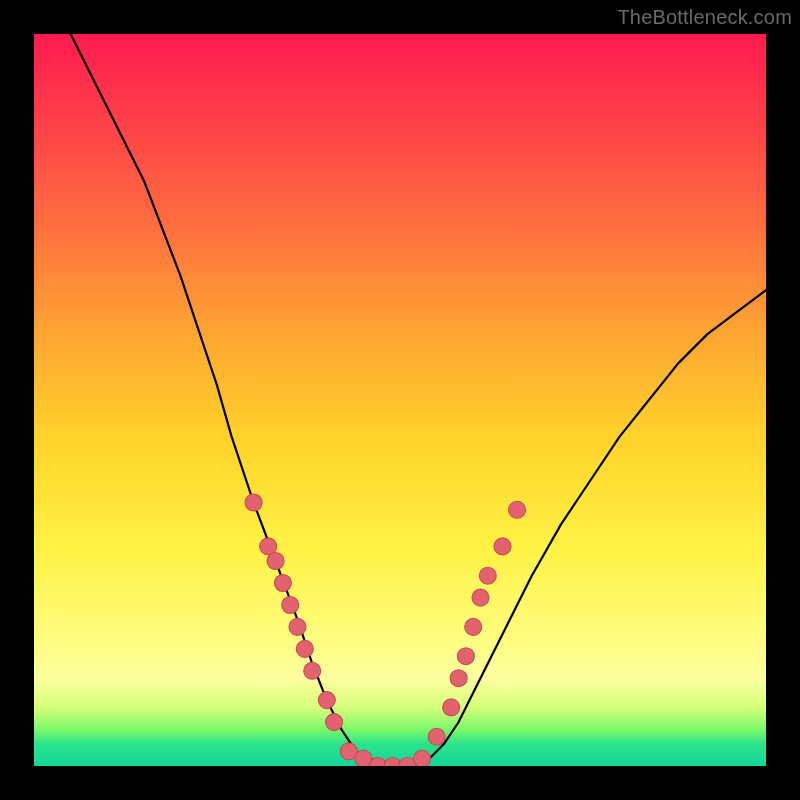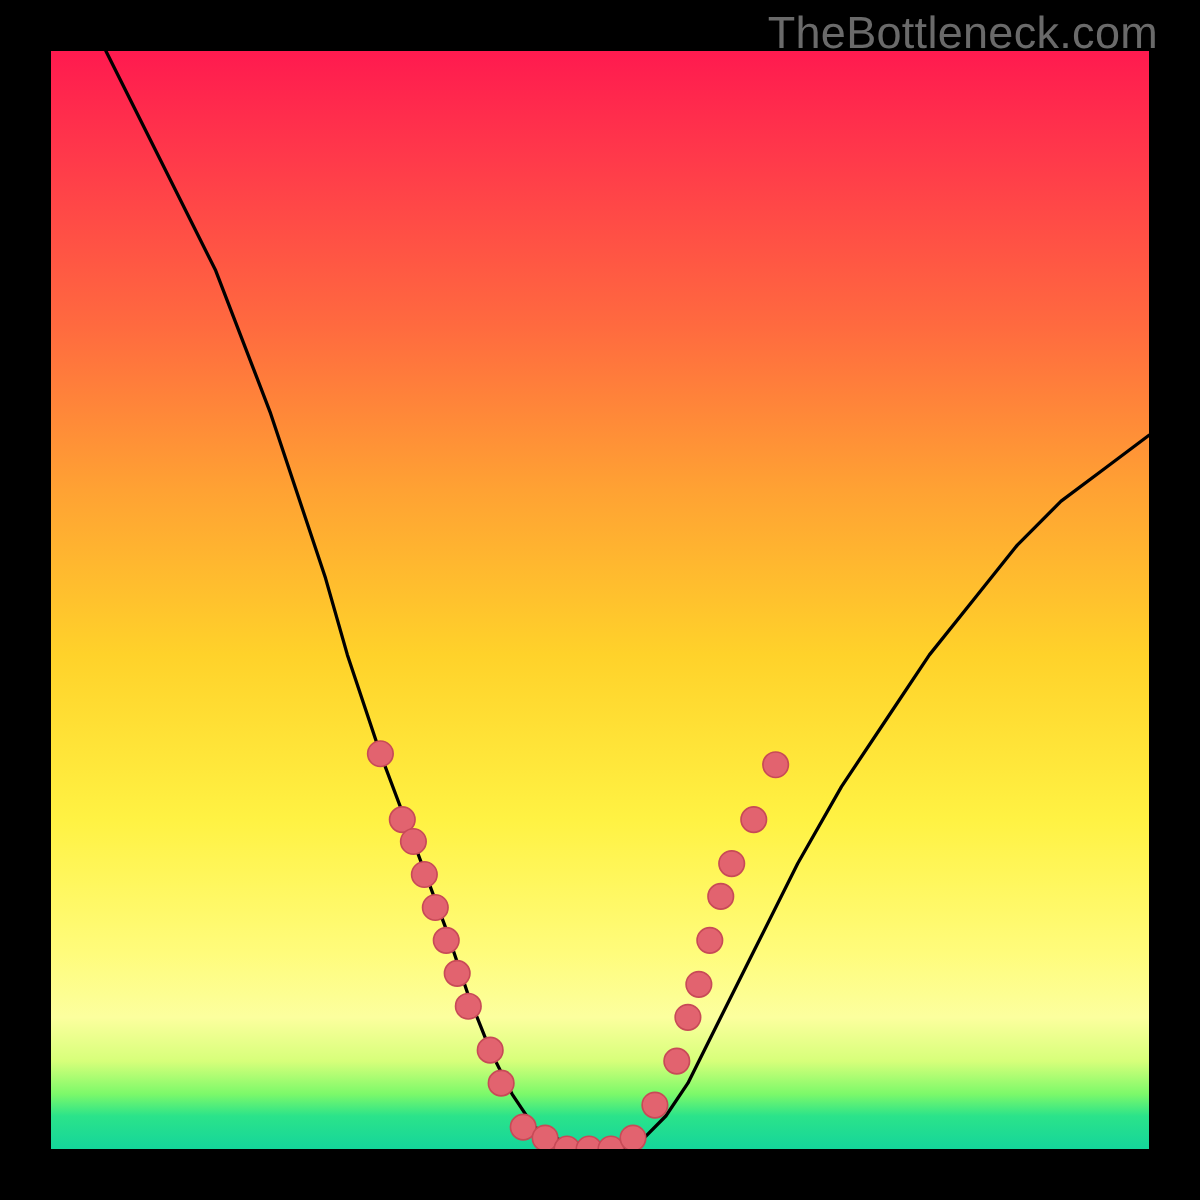--- a/index.html
+++ b/index.html
@@ -13,23 +13,23 @@
   }
   .frame {
     position: relative;
     width: 800px;
     height: 800px;
     background: #000;
   }
   .watermark {
     position: absolute;
     top: 6px;
-    right: 28px;
+    right: 8px;
     color: #6a6a6a;
-    font-size: 30px;
+    font-size: 20px;
     font-weight: 500;
     letter-spacing: 0.2px;
     z-index: 10;
   }
   .plot {
     position: absolute;
     left: 34px;
     top: 34px;
     width: 732px;
     height: 732px;

